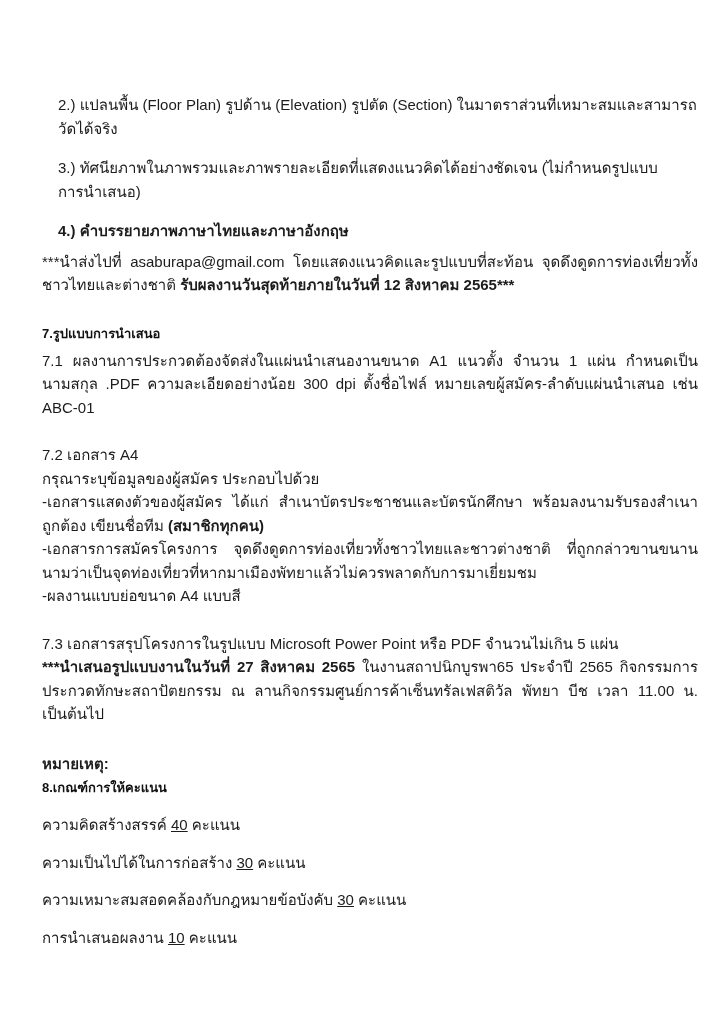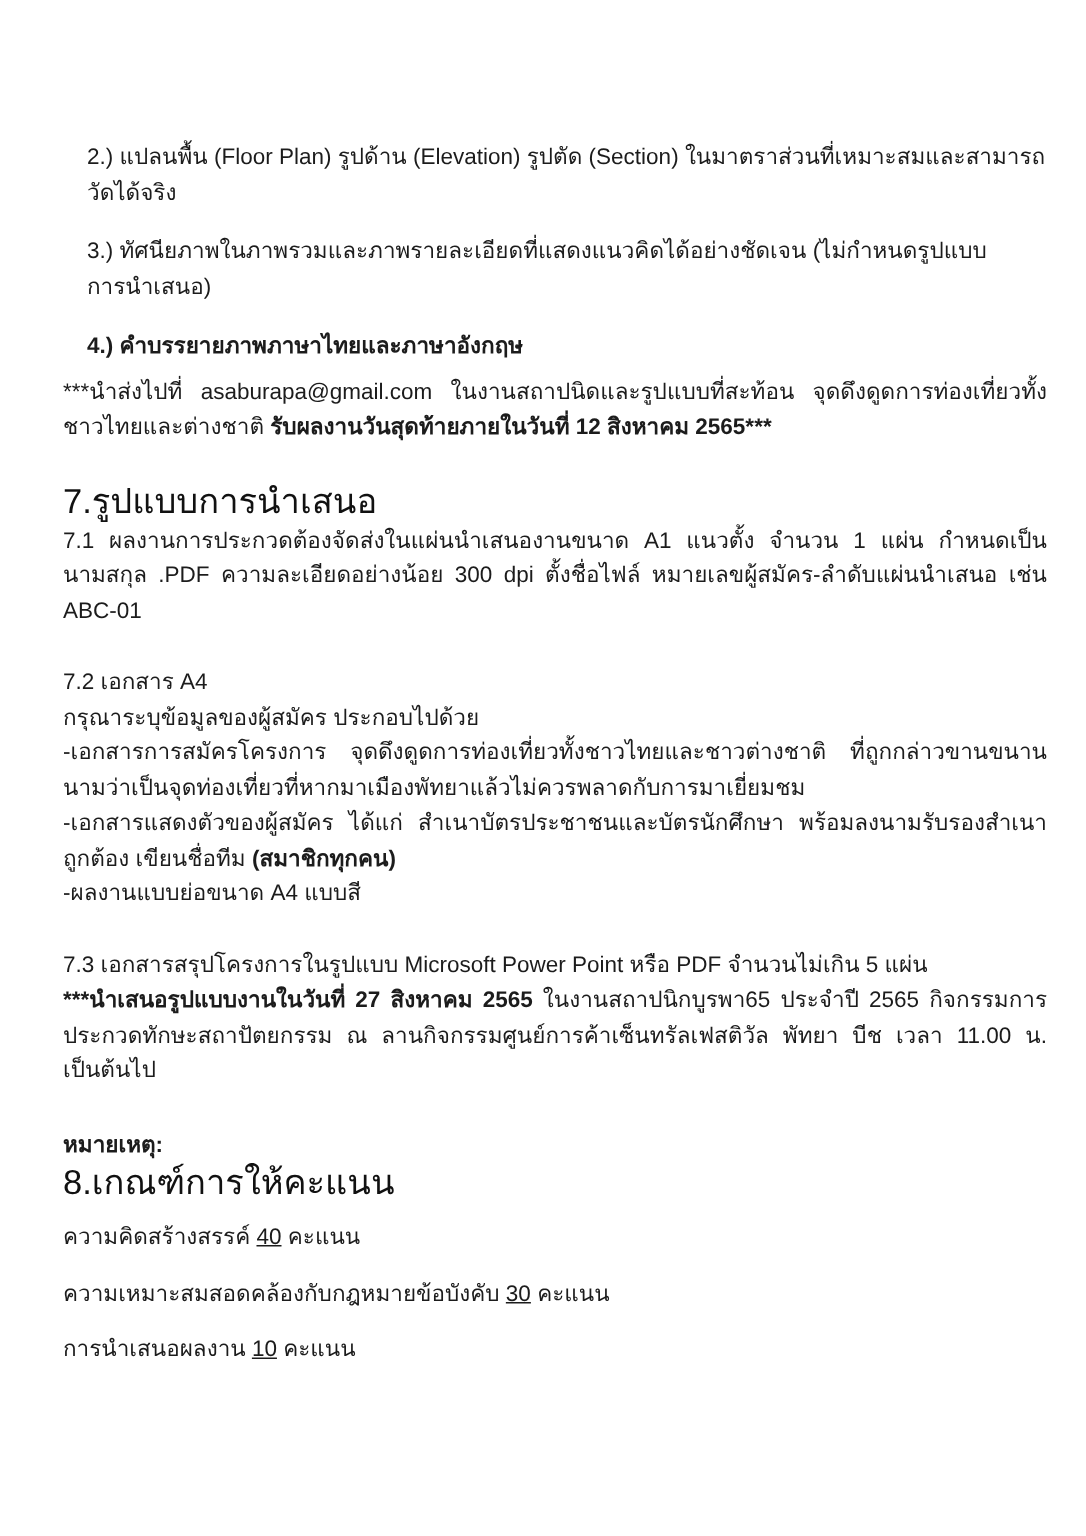--- a/index.html
+++ b/index.html
@@ -23,23 +23,23 @@
     line-height: 23.5px;
     margin-top: 41px;
   }
   p { margin: 0; padding: 0; }
   b { font-weight: normal; }
   .j { text-align: justify; }
   .li { margin: 0 0 16px 16px; }
   .li-last { margin: 0 0 7px 16px; font-weight: bold; }
   .mb-note { margin-bottom: 24px; }
   h2 {
-    font-size: 23px;
+    font-size: 13px;
     line-height: 26px;
-    font-weight: normal;
+    font-weight: bold;
     margin: 0 0 2px 0;
     color: #111111;
   }
   .mb-p71 { margin-bottom: 24px; }
   .mb-b3 { margin-bottom: 24px; }
   .mb-present { margin-bottom: 26px; }
   .mb-remark2 { margin-bottom: 22px; }
   .h8 { margin-bottom: 12px; }
   .crit { margin-bottom: 14px; }
   .score { text-decoration: underline; }
@@ -47,36 +47,37 @@
 </style>
 </head>
 <body>
 
 <div class="doc">
 
   <p class="li">2.) แปลนพื้น (Floor Plan) รูปด้าน (Elevation) รูปตัด (Section) ในมาตราส่วนที่เหมาะสมและสามารถวัดได้จริง</p>
   <p class="li">3.) ทัศนียภาพในภาพรวมและภาพรายละเอียดที่แสดงแนวคิดได้อย่างชัดเจน (ไม่กำหนดรูปแบบการนำเสนอ)</p>
   <p class="li-last">4.) คำบรรยายภาพภาษาไทยและภาษาอังกฤษ</p>
 
-  <p class="j mb-note"><span>***นำส่งไปที่ asaburapa@gmail.com ในงานสถาปนิดและรูปแบบที่สะท้อน จุดดึงดูดการท่องเที่ยวทั้งชาวไทยและต่างชาติ </span><b class="bold-seg">รับผลงานวันสุดท้ายภายในวันที่ 12 สิงหาคม 2565***</b></p>
+  <p class="j mb-note"><span>***นำส่งไปที่ asaburapa@gmail.com โดยแสดงแนวคิดและรูปแบบที่สะท้อน จุดดึงดูดการท่องเที่ยวทั้งชาวไทยและต่างชาติ </span><b class="bold-seg">รับผลงานวันสุดท้ายภายในวันที่ 12 สิงหาคม 2565***</b></p>
 
   <h2>7.รูปแบบการนำเสนอ</h2>
 
   <p class="j mb-p71">7.1 ผลงานการประกวดต้องจัดส่งในแผ่นนำเสนองานขนาด A1 แนวตั้ง จำนวน 1 แผ่น กำหนดเป็นนามสกุล .PDF ความละเอียดอย่างน้อย 300 dpi ตั้งชื่อไฟล์ หมายเลขผู้สมัคร-ลำดับแผ่นนำเสนอ เช่น ABC-01</p>
 
   <p>7.2 เอกสาร A4</p>
   <p>กรุณาระบุข้อมูลของผู้สมัคร ประกอบไปด้วย</p>
+  <p class="j"><span>-เอกสารแสดงตัวของผู้สมัคร ได้แก่ สำเนาบัตรประชาชนและบัตรนักศึกษา พร้อมลงนามรับรองสำเนาถูกต้อง เขียนชื่อทีม </span><b class="bold-seg">(สมาชิกทุกคน)</b></p>
   <p class="j">-เอกสารการสมัครโครงการ จุดดึงดูดการท่องเที่ยวทั้งชาวไทยและชาวต่างชาติ ที่ถูกกล่าวขานขนานนามว่าเป็นจุดท่องเที่ยวที่หากมาเมืองพัทยาแล้วไม่ควรพลาดกับการมาเยี่ยมชม</p>
-  <p class="j"><span>-เอกสารแสดงตัวของผู้สมัคร ได้แก่ สำเนาบัตรประชาชนและบัตรนักศึกษา พร้อมลงนามรับรองสำเนาถูกต้อง เขียนชื่อทีม </span><b class="bold-seg">(สมาชิกทุกคน)</b></p>
   <p class="mb-b3">-ผลงานแบบย่อขนาด A4 แบบสี</p>
 
   <p>7.3 เอกสารสรุปโครงการในรูปแบบ Microsoft Power Point หรือ PDF จำนวนไม่เกิน 5 แผ่น</p>
   <p class="j mb-present"><b class="bold-seg">***นำเสนอรูปแบบงานในวันที่ 27 สิงหาคม 2565</b><span> ในงานสถาปนิกบูรพา65 ประจำปี 2565 กิจกรรมการประกวดทักษะสถาปัตยกรรม ณ ลานกิจกรรมศูนย์การค้าเซ็นทรัลเฟสติวัล พัทยา บีช เวลา 11.00 น. เป็นต้นไป</span></p>
 
   <p><b class="bold-seg">หมายเหตุ:</b></p>
 
   <h2 class="h8">8.เกณฑ์การให้คะแนน</h2>
 
   <p class="crit"><span>ความคิดสร้างสรรค์ </span><b class="score">40</b><span> คะแนน</span></p>
+  <p class="crit"><span>ความเป็นไปได้ในการก่อสร้าง </span><b class="score">30</b><span> คะแนน</span></p>
   <p class="crit"><span>ความเหมาะสมสอดคล้องกับกฎหมายข้อบังคับ </span><b class="score">30</b><span> คะแนน</span></p>
   <p class="crit"><span>การนำเสนอผลงาน </span><b class="score">10</b><span> คะแนน</span></p>
 
 </div>
 
 </body></html>

